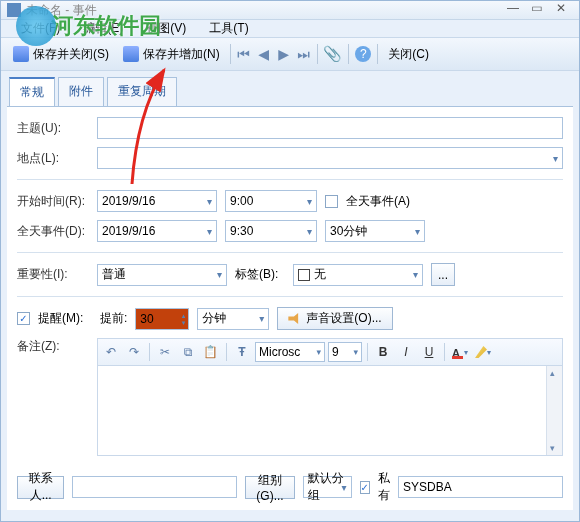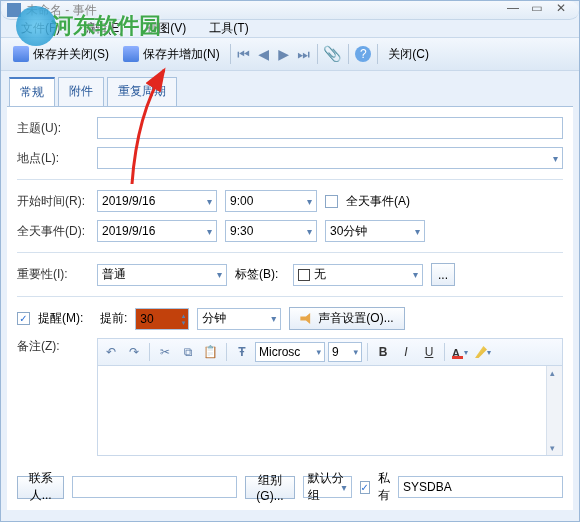--- a/index.html
+++ b/index.html
@@ -1,18 +1,18 @@
 <!DOCTYPE html>
 <html><head>
 <meta charset="utf-8">
 <style>
 * { box-sizing: border-box; margin: 0; padding: 0; font-family: "Microsoft YaHei", sans-serif; font-size: 12px; }
 body { width: 580px; height: 522px; background: #fff; position: relative; }
 .window { width: 100%; height: 100%; border: 1px solid #9bb8d8; display: flex; flex-direction: column; background: #e8f0fa; }
-.titlebar { height: 28px; background: linear-gradient(#f4f8fd,#e2ecf7); display: flex; align-items: center; padding: 0 6px; color: #888; border-bottom: 1px solid #c5d6e8; border-radius: 12px; }
+.titlebar { height: 28px; background: linear-gradient(#f4f8fd,#e2ecf7); display: flex; align-items: center; padding: 0 6px; color: #888; border-bottom: 1px solid #c5d6e8; }
 .titlebar .tb-icon { width: 14px; height: 14px; background: #5b8ac0; margin-right: 5px; }
 .titlebar .wcontrols { margin-left: auto; display: flex; gap: 0; }
 .titlebar .wcontrols span { width: 24px; height: 18px; text-align: center; color: #555; cursor: default; }
 .menubar { height: 24px; display: flex; align-items: flex-end; gap: 23px; padding: 0 20px; background: #e8f0fa; }
 .toolbar { height: 30px; display: flex; align-items: center; gap: 6px; padding: 16px 8px; background: linear-gradient(#f2f7fd,#dce8f5); border-top: 1px solid #c8d8ea; border-bottom: 1px solid #c8d8ea; }
 .tb-btn { display: inline-flex; align-items: center; gap: 4px; padding: 2px 4px; }
 .tb-sep { width: 1px; height: 20px; background: #b8c9dc; }
 .tb-ico { width: 16px; height: 16px; display: inline-block; }
 .disk { background: linear-gradient(#8fb0ff,#4a7fe0); border-radius: 2px; }
 .nav-ico { color: #6a89b2; font-size: 14px; width: 14px; text-align: center; }
@@ -180,21 +180,21 @@
       <button class="btn dots">...</button>
     </div>
     <div class="sep"></div>
     <div class="row">
       <span class="chk">✓</span>
       <span style="width:54px">提醒(M):</span>
       <span>提前:</span>
       <div class="spinner">
           <span>30</span>
         </div>
-      <div class="combo" style="width:84px">
+      <div class="combo" style="width:72px">
           <span>分钟</span>
         </div>
       <button class="btn">
           <span class="speaker"></span>
           <span>声音设置(O)...</span>
         </button>
     </div>
     <div class="row" style="align-items:flex-start">
       <span class="lbl">备注(Z):</span>
       <div style="flex:1;display:flex;flex-direction:column">

